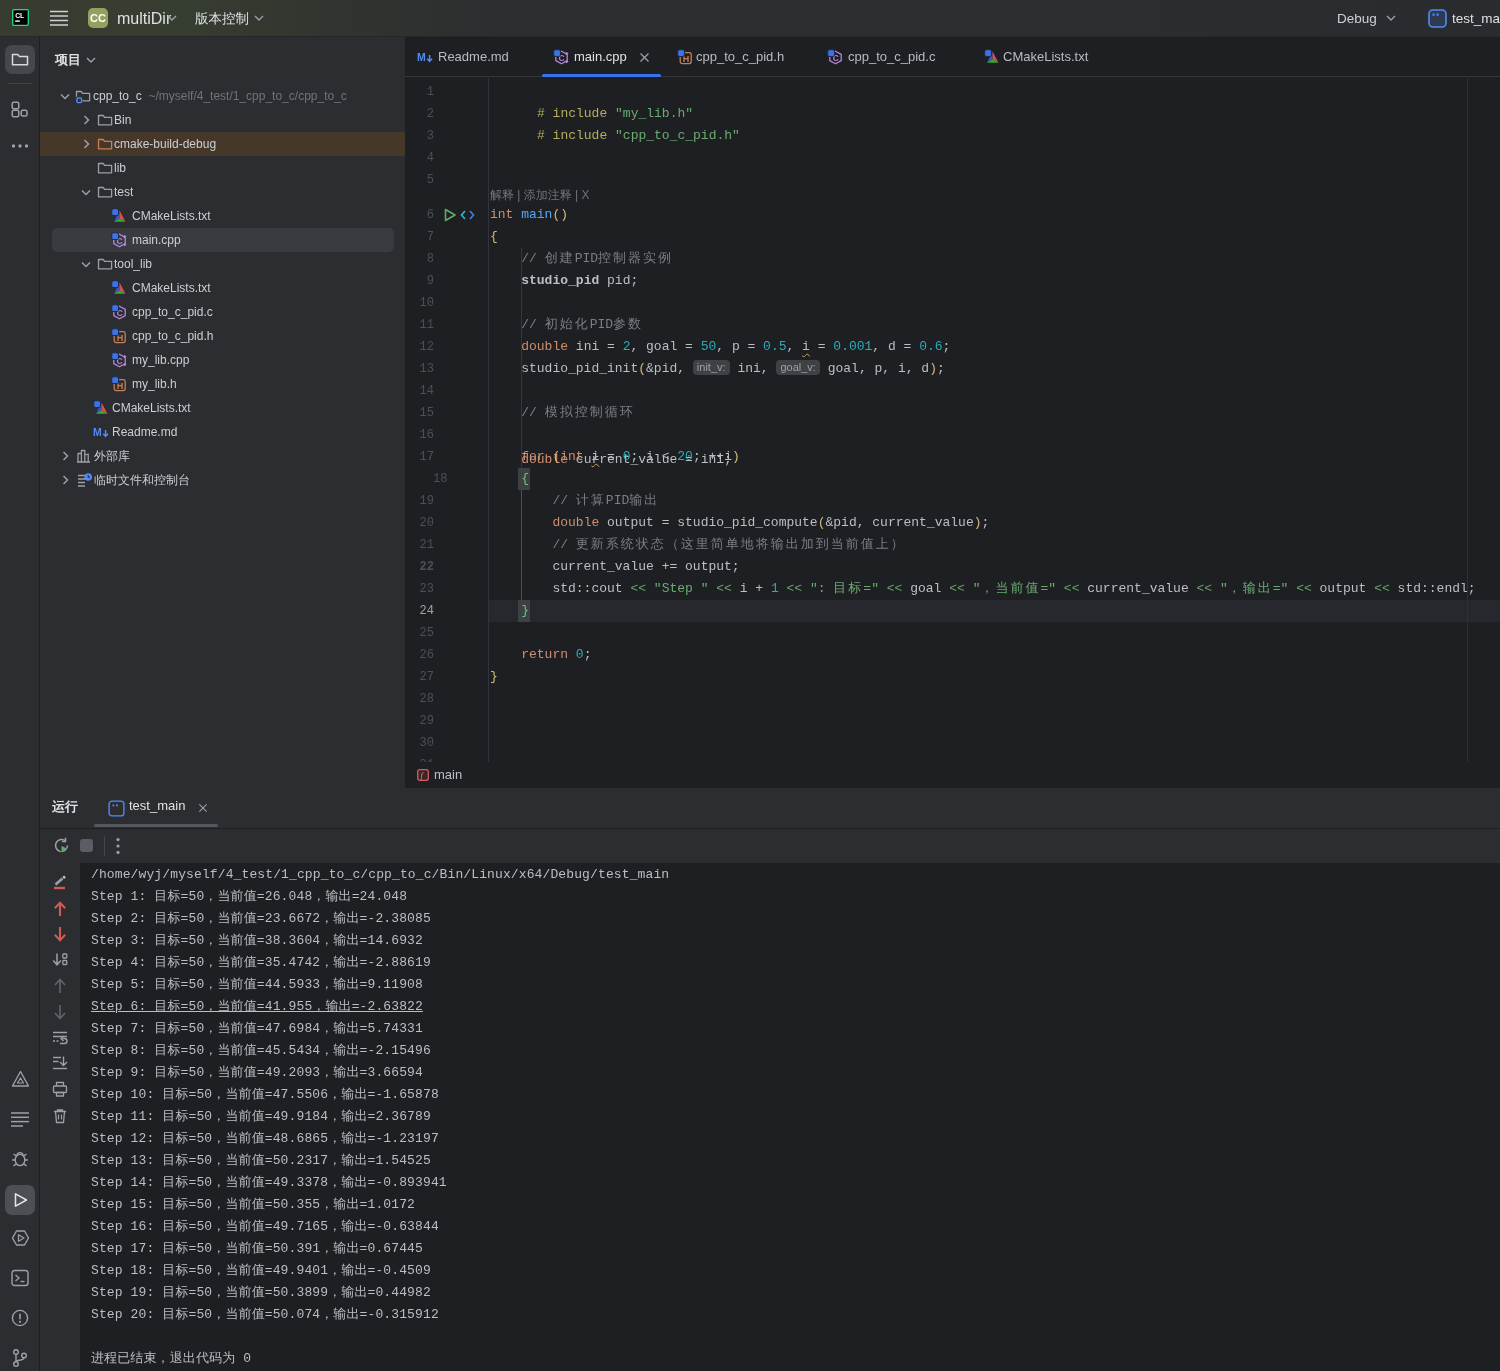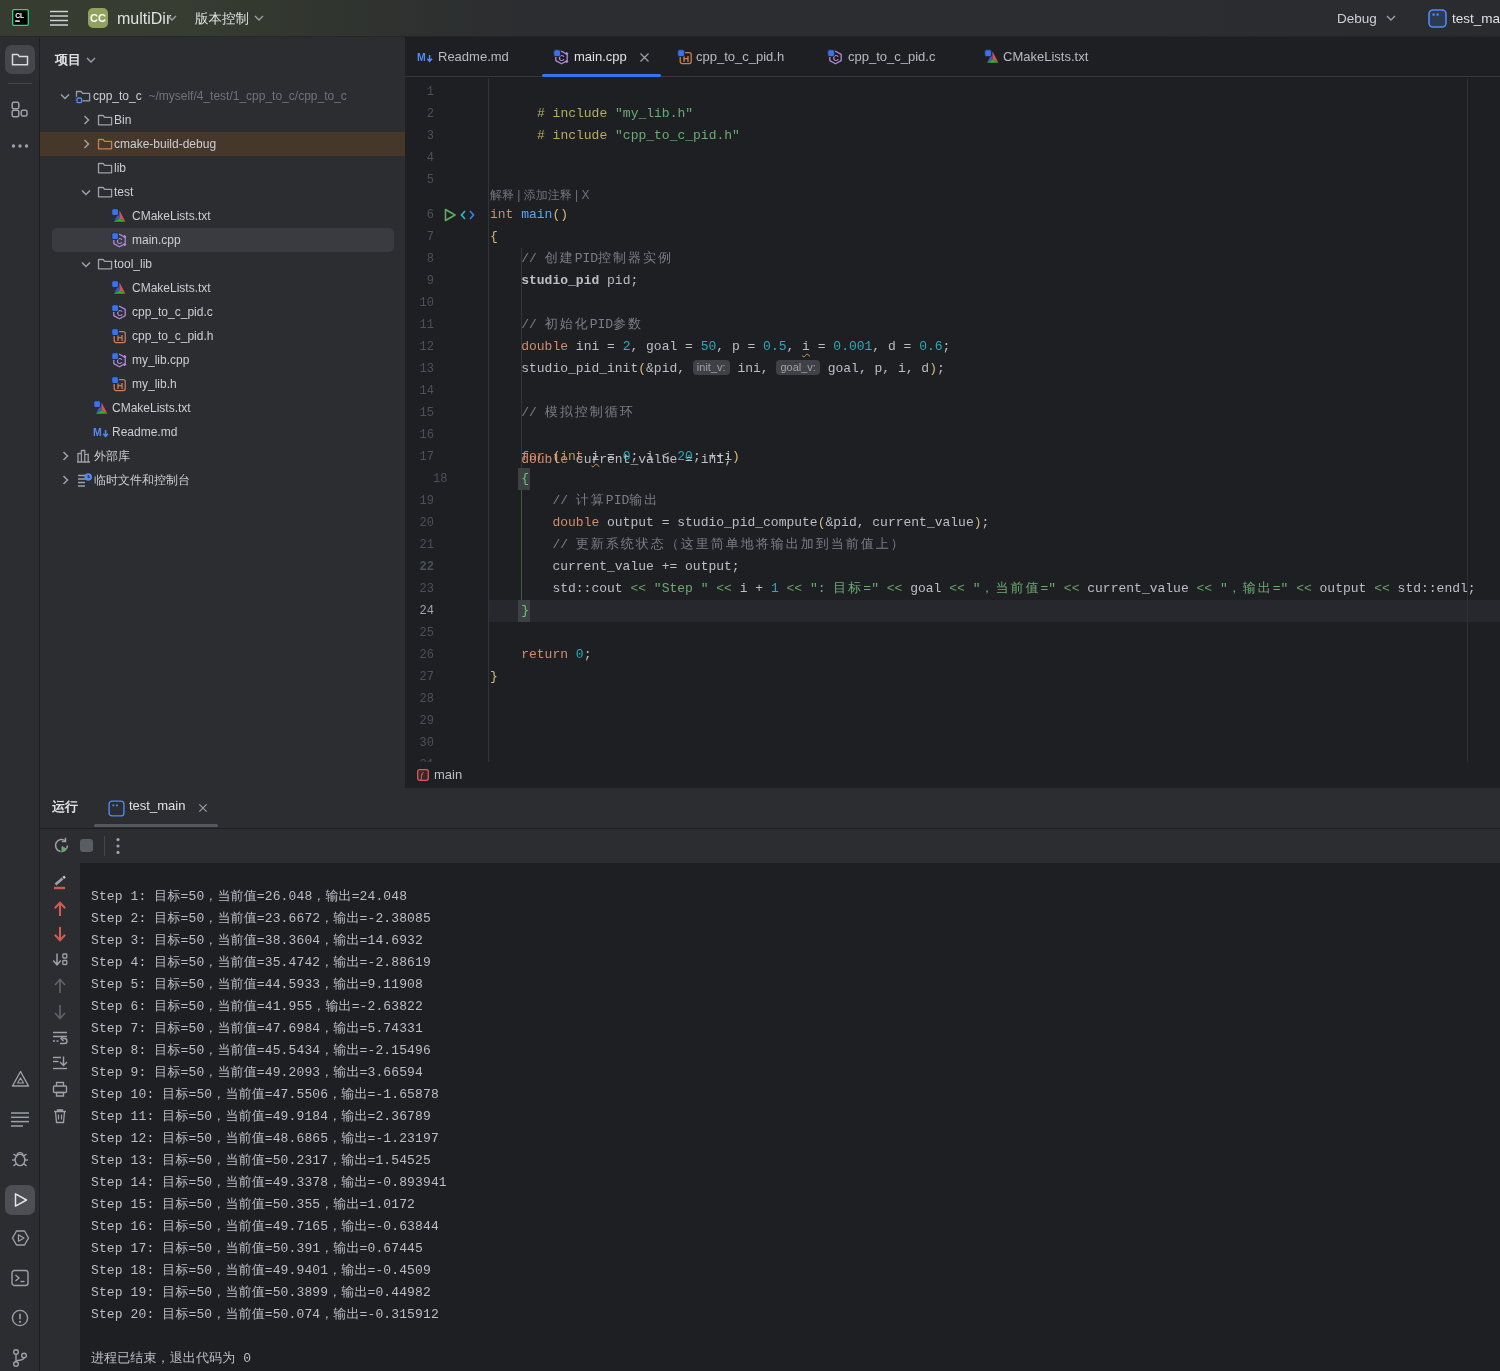--- a/index.html
+++ b/index.html
@@ -525,26 +525,27 @@
         <path d="M4.5 5 V1.5 h7 V5 M4.5 11.5 h7 V15 h-7 z" fill="none" stroke="#9da0a8" stroke-width="1.3"></path>
       </svg>
       <svg class="abs" style="left:12px;top:245px;" width="16" height="16" viewBox="0 0 16 16">
         <path d="M2 3.5 h12 M5.5 3.5 V2 h5 v1.5" fill="none" stroke="#9da0a8" stroke-width="1.3"></path>
         <path d="M3.5 3.5 L4.5 14.5 h7 L12.5 3.5" fill="none" stroke="#9da0a8" stroke-width="1.3"></path>
         <path d="M6.5 6.5 v5 M9.5 6.5 v5" stroke="#9da0a8" stroke-width="1.2"></path>
       </svg>
     </div>
 
     <div class="abs" id="console" style="left:40px;top:75px;width:1420px;height:508px;background:#1e1f22;">
+      <div class="conline" style="top:1px;">/home/wyj/myself/4_test/1_cpp_to_c/cpp_to_c/Bin/Linux/x64/Debug/test_main</div>
       <div class="conline" style="top:23px;">Step 1: 目标=50，当前值=26.048，输出=24.048</div>
       <div class="conline" style="top:45px;">Step 2: 目标=50，当前值=23.6672，输出=-2.38085</div>
       <div class="conline" style="top:67px;">Step 3: 目标=50，当前值=38.3604，输出=14.6932</div>
       <div class="conline" style="top:89px;">Step 4: 目标=50，当前值=35.4742，输出=-2.88619</div>
       <div class="conline" style="top:111px;">Step 5: 目标=50，当前值=44.5933，输出=9.11908</div>
-      <div class="conline" style="top:133px;">Step 6: 目标=50，当前值=41.955，输出=-2.63822</div>
+      <div class="conline" style="top:133px;text-decoration:underline;">Step 6: 目标=50，当前值=41.955，输出=-2.63822</div>
       <div class="conline" style="top:155px;">Step 7: 目标=50，当前值=47.6984，输出=5.74331</div>
       <div class="conline" style="top:177px;">Step 8: 目标=50，当前值=45.5434，输出=-2.15496</div>
       <div class="conline" style="top:199px;">Step 9: 目标=50，当前值=49.2093，输出=3.66594</div>
       <div class="conline" style="top:221px;">Step 10: 目标=50，当前值=47.5506，输出=-1.65878</div>
       <div class="conline" style="top:243px;">Step 11: 目标=50，当前值=49.9184，输出=2.36789</div>
       <div class="conline" style="top:265px;">Step 12: 目标=50，当前值=48.6865，输出=-1.23197</div>
       <div class="conline" style="top:287px;">Step 13: 目标=50，当前值=50.2317，输出=1.54525</div>
       <div class="conline" style="top:309px;">Step 14: 目标=50，当前值=49.3378，输出=-0.893941</div>
       <div class="conline" style="top:331px;">Step 15: 目标=50，当前值=50.355，输出=1.0172</div>
       <div class="conline" style="top:353px;">Step 16: 目标=50，当前值=49.7165，输出=-0.63844</div>

